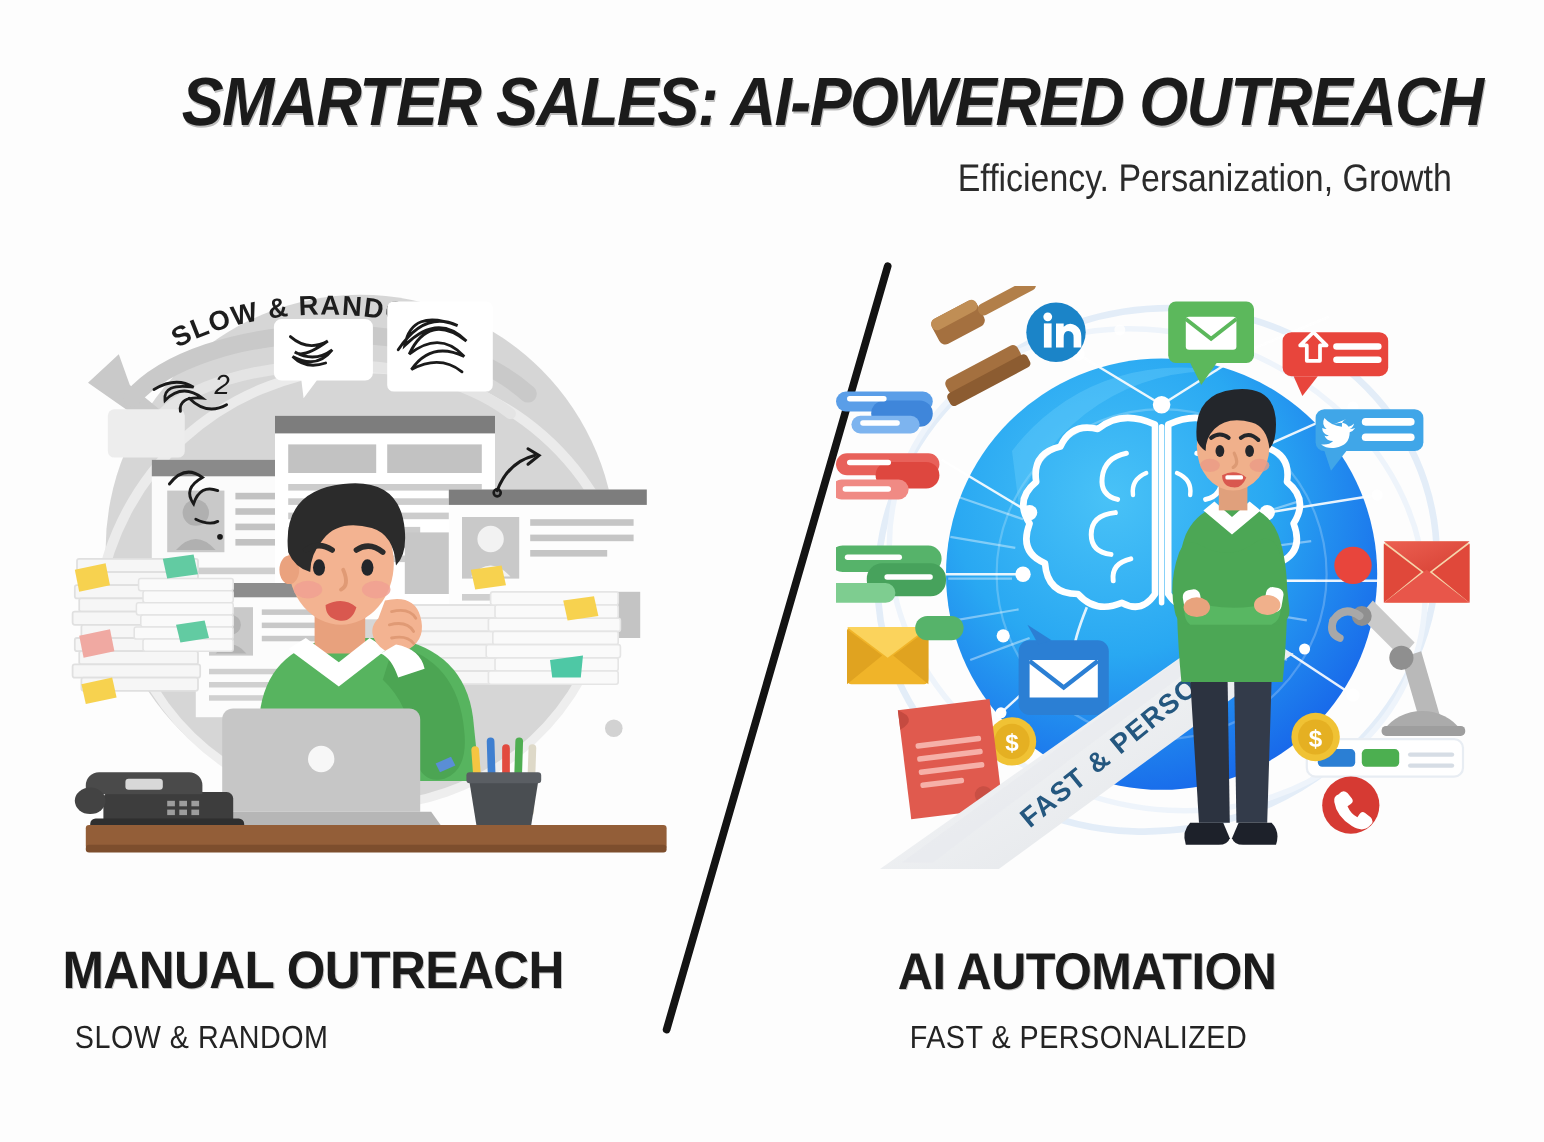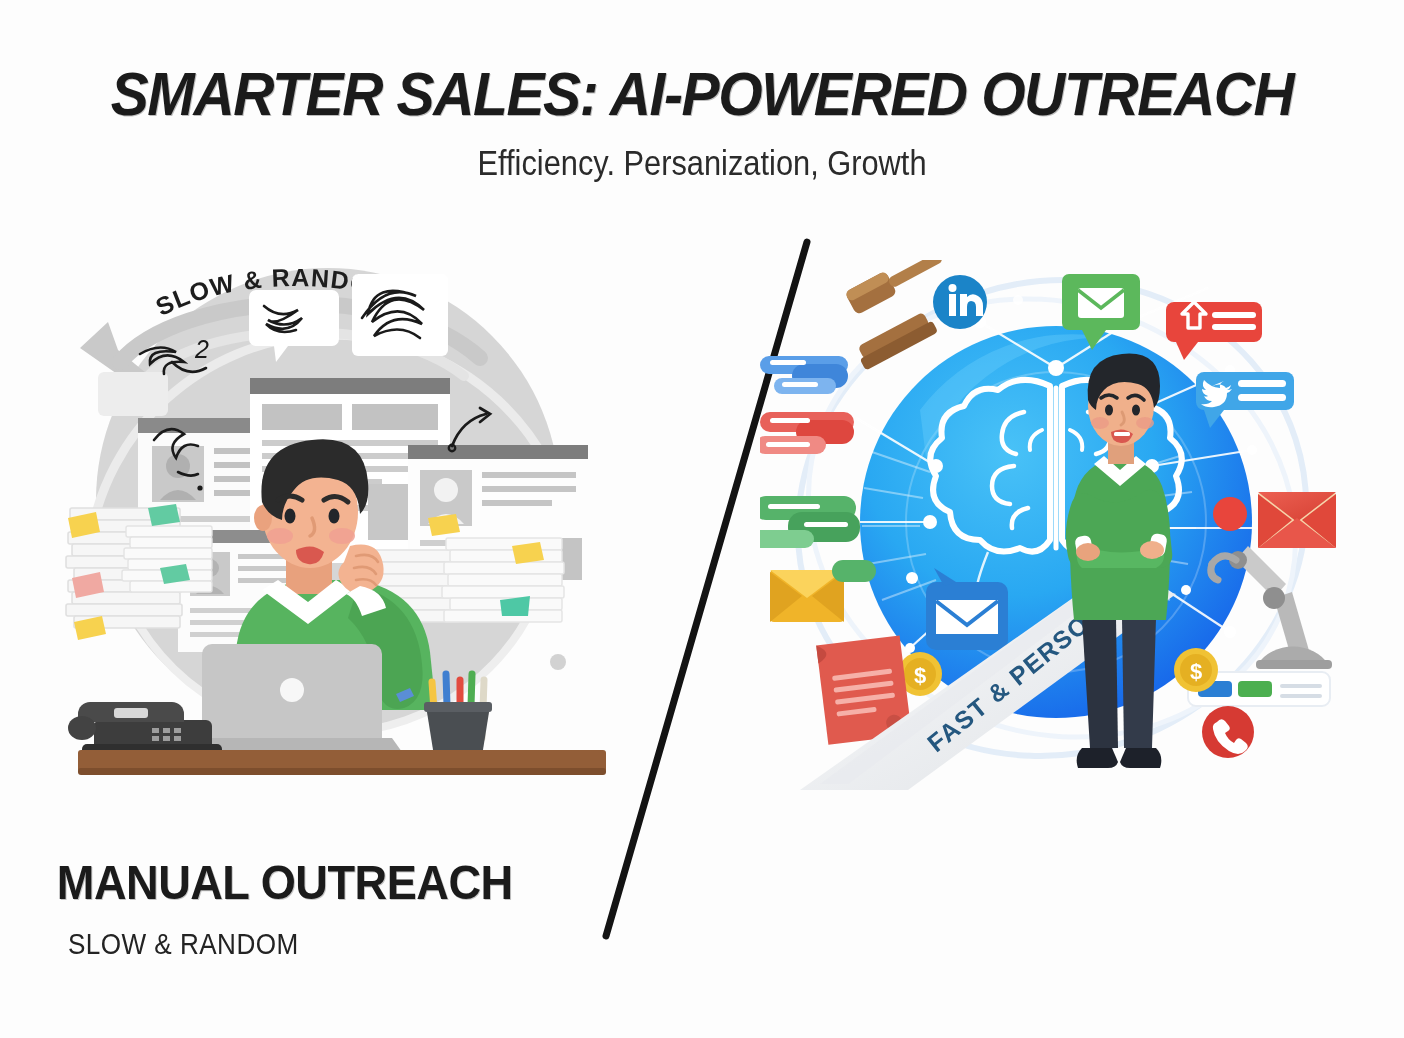--- a/index.html
+++ b/index.html
@@ -6,21 +6,21 @@
   * { margin:0; padding:0; box-sizing:border-box; }
   html, body {
     width:1404px; height:1038px;
     background:#fdfdfd;
     font-family:"Liberation Sans", sans-serif;
     overflow:hidden;
   }
   #canvas { position:relative; width:1404px; height:1038px; background:#fdfdfd; }
 
   
-  .header { position:absolute; top:0; left:0; width:1404px; text-align:center; }
+  .header { position:absolute; top:0; left:0; width:1404px; text-align:right; }
   .title {
     margin-top:58px;
     font-family:"Liberation Sans", sans-serif;
     font-size:62px;
     font-weight:bold;
     font-style:italic;
     letter-spacing:-1.5px;
     color:#1b1b1b;
     transform:scaleX(0.92);
     text-shadow:1px 1px 0 rgba(0,0,0,0.25);
@@ -607,14 +607,18 @@
         <rect x="354" y="172" width="16" height="4" rx="1.5" fill="#ffffff"></rect>
       </g>
     </svg>
   </div>
 
   <div class="caption" id="caption-left">
     <div class="cap-main">MANUAL OUTREACH</div>
     <div class="cap-sub">SLOW &amp; RANDOM</div>
   </div>
 
+  <div class="caption" id="caption-right">
+    <div class="cap-main">AI AUTOMATION</div>
+    <div class="cap-sub">FAST &amp; PERSONALIZED</div>
+  </div>
 
 </div>
 
 </body></html>

